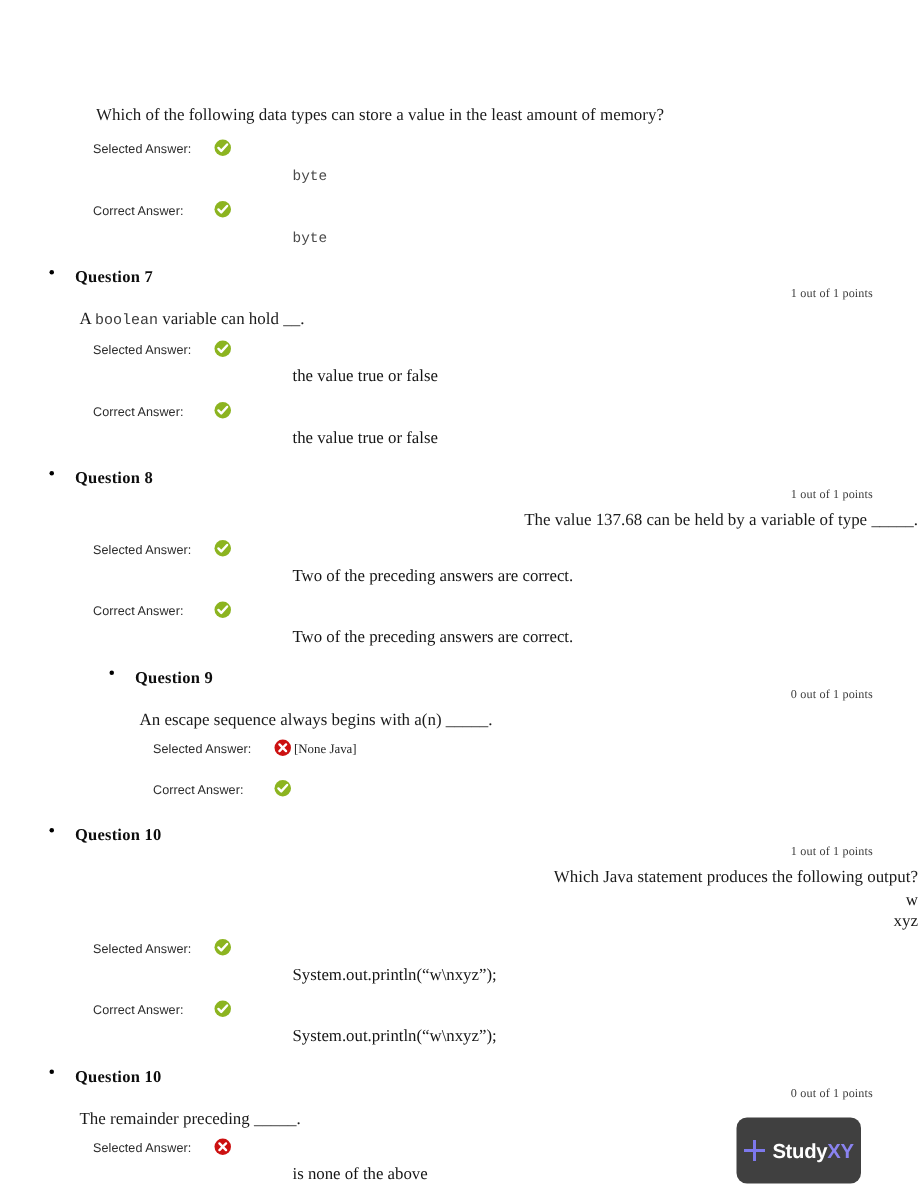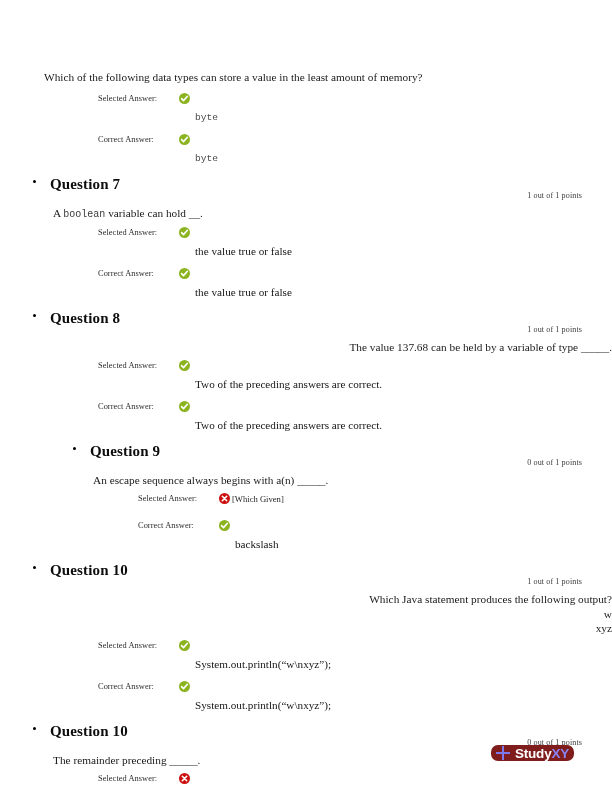--- a/index.html
+++ b/index.html
@@ -44,21 +44,21 @@
     left: 33px;
     top: 5px;
     width: 3px;
     height: 3px;
     background: #000;
     border-radius: 50%;
   }
   .q-title {
     font-family: "Liberation Serif", serif;
     font-weight: bold;
-    font-size: 15px;
+    font-size: 11px;
     color: #0d0d0d;
     letter-spacing: .15px;
   }
 
   .q-points {
     text-align: right;
     padding-right: 30px;
     font-family: "Liberation Serif", serif;
     font-size: 8.1px;
     color: #3b3b3b;
@@ -80,27 +80,26 @@
 
   
   .answer-row {
     position: relative;
     padding-left: 62px;
     min-height: 16px;
   }
   .ans-label {
     display: inline-block;
     width: 81px;
-    font-family: Liberation Serif, serif;
+    font-family: Liberation Sans, sans-serif;
     font-size: 8.4px;
     color: #2b2b2b;
     letter-spacing: .05px;
     vertical-align: top;
     padding-top: 1px;
-    margin-left: 36px;
   }
   .ans-icon {
     display: inline-block;
     vertical-align: top;
     width: 11px;
     height: 11px;
     position: relative;
     top: 0px;
   }
   .ans-inline {
@@ -137,22 +136,22 @@
   .icon-wrong   { background: #cc1111; }
 
   .icon-circle svg { display: block; }
 
   
   .logo {
     position: absolute;
     left: 491px;
     top: 745px;
     width: 83px;
-    height: 16px;
-    background: #7f1d1d;
+    height: 44px;
+    background: #404040;
     border-radius: 7px;
     display: flex;
     align-items: center;
     justify-content: center;
     gap: 5px;
   }
   .logo-plus {
     width: 14px;
     height: 14px;
     position: relative;
@@ -180,21 +179,21 @@
   }
   .logo-text .xy { color: #8a83f0; }
 </style>
 </head>
 <body>
 
 <div class="page">
 
   <div id="top-partial">
       <div style="height: 70px;"></div>
-      <div class="q-prompt" style="padding-left: 44px;">
+      <div class="q-prompt" style="padding-left: 64px;">
         <div><span>Which of the following data types can store a value in the least amount of memory?</span></div>
       </div>
       <div style="height: 8px;"></div>
       <div class="answer-row" style="margin-bottom: 9px;">
         <div><span class="ans-label">Selected Answer:</span><span class="ans-icon"><span class="icon-circle icon-correct">
               <svg width="11" height="11" viewBox="0 0 11 11">
                 <path d="M2.6 5.6 L4.5 7.6 L8.4 3.3" stroke="#ffffff" stroke-width="1.6" fill="none" stroke-linecap="round" stroke-linejoin="round"></path>
               </svg>
             </span></span></div>
         <div class="ans-value mono-val">byte</div>
@@ -263,29 +262,28 @@
         <div class="q-points">0 out of 1 points</div>
         <div class="q-prompt" style="margin-top: 2px;">
           <div><span>An escape sequence always begins with a(n) _____.</span></div>
         </div>
         <div style="height: 5px;"></div>
         <div class="answer-row" style="margin-bottom: 9px;">
           <div><span class="ans-label">Selected Answer:</span><span class="ans-icon"><span class="icon-circle icon-wrong">
                 <svg width="11" height="11" viewBox="0 0 11 11">
                   <path d="M3.3 3.3 L7.7 7.7 M7.7 3.3 L3.3 7.7" stroke="#ffffff" stroke-width="1.6" fill="none" stroke-linecap="round"></path>
                 </svg>
-              </span></span><span class="ans-inline">[Which Given]</span></div>
+              </span></span><span class="ans-inline">[None Java]</span></div>
         </div>
         <div class="answer-row" style="margin-bottom: 9px;">
           <div><span class="ans-label">Correct Answer:</span><span class="ans-icon"><span class="icon-circle icon-correct">
                 <svg width="11" height="11" viewBox="0 0 11 11">
                   <path d="M2.6 5.6 L4.5 7.6 L8.4 3.3" stroke="#ffffff" stroke-width="1.6" fill="none" stroke-linecap="round" stroke-linejoin="round"></path>
                 </svg>
               </span></span></div>
-          <div class="ans-value">backslash</div>
         </div>
       </div>
       <div class="question-block" style="margin-bottom: 1px;">
         <div class="q-header"><span class="q-bullet"></span><span class="q-title">Question 10</span></div>
         <div class="q-points">1 out of 1 points</div>
         <div class="q-prompt" style="margin-top: 2px; text-align: right;">
           <div><span>Which Java statement produces the following output?</span></div>
           <div class="out-line">w</div>
           <div class="out-line">xyz</div>
         </div>

